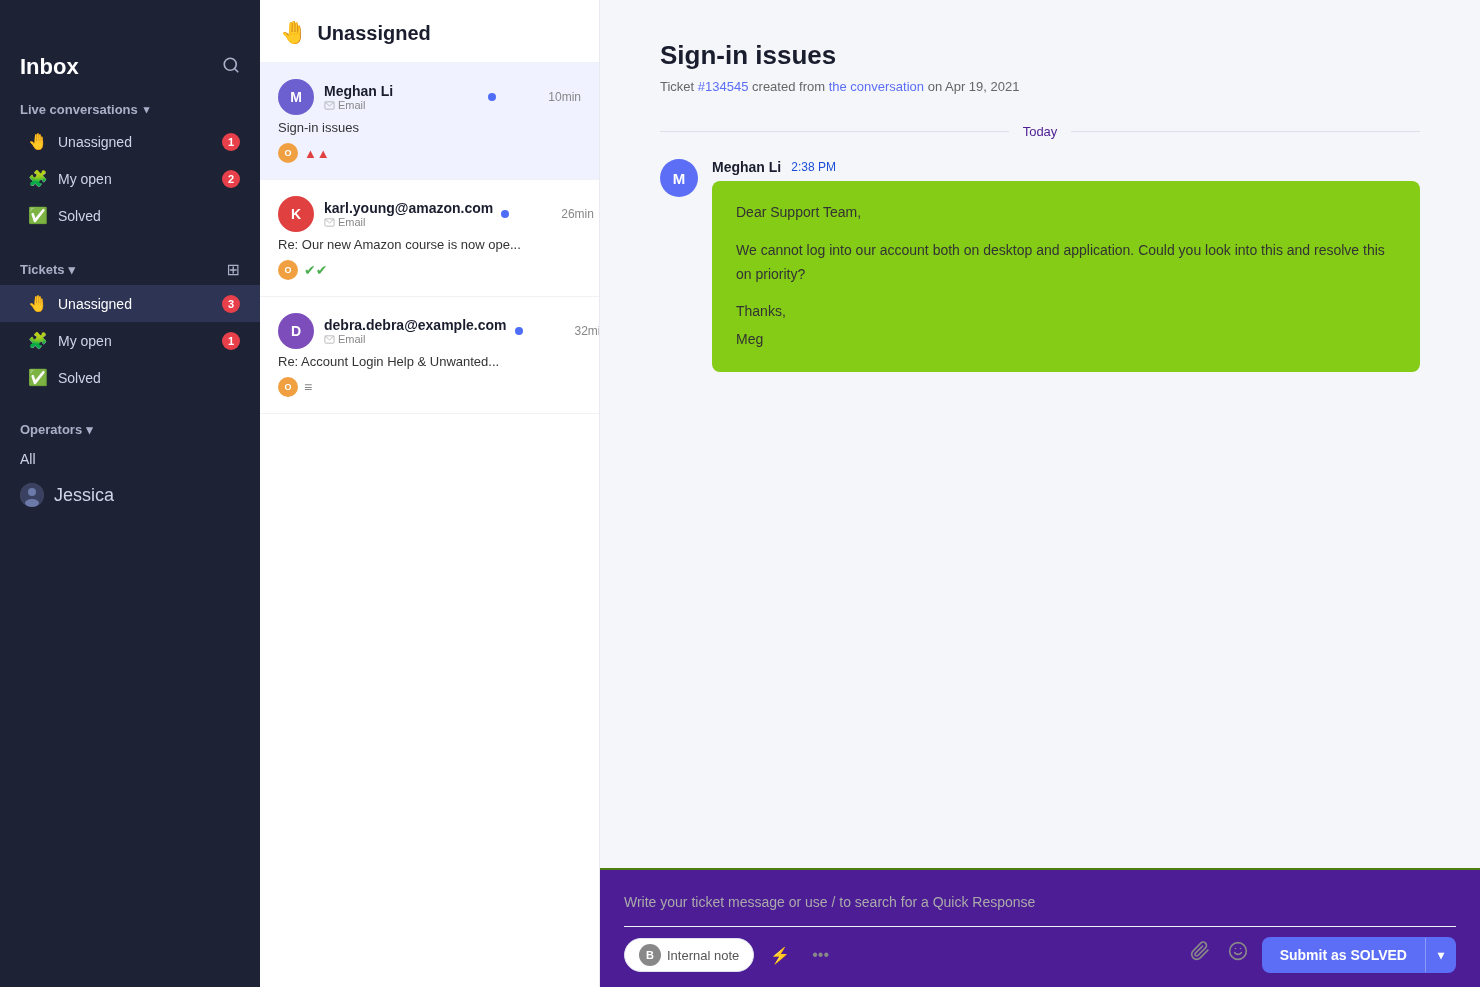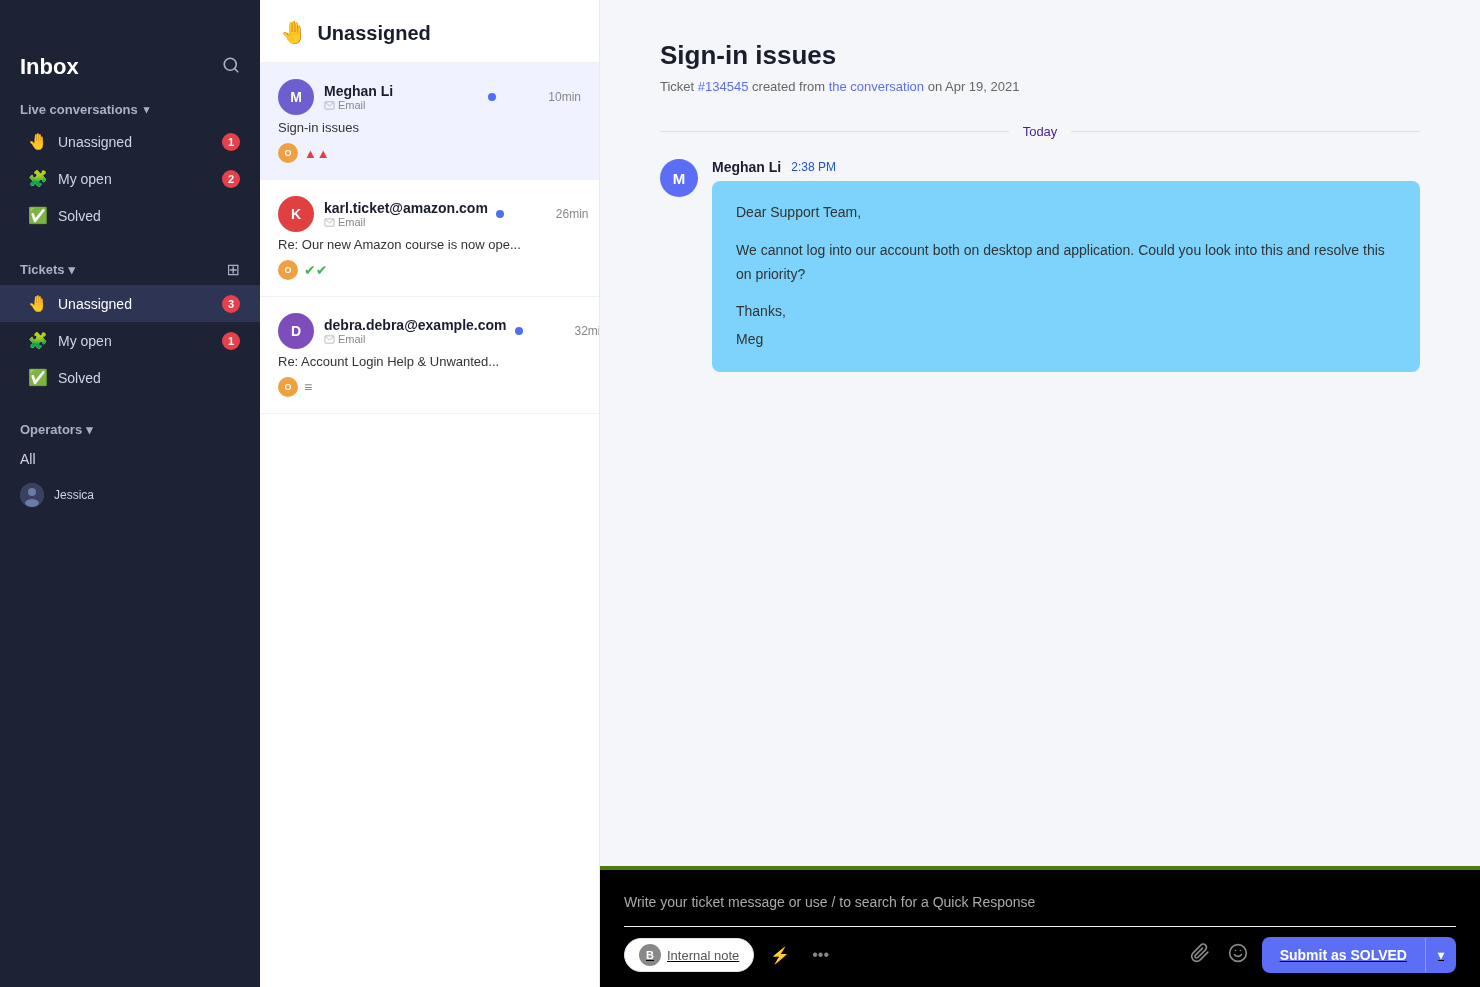--- a/index.html
+++ b/index.html
@@ -171,29 +171,28 @@
       margin: 24px 0 20px 0;
     }
     .divider-line { flex: 1; height: 1px; background: #dde0ec; }
     .divider-label { font-size: 13px; color: #4c1d95; font-weight: 500; }
     .message-block { display: flex; gap: 14px; align-items: flex-start; margin-bottom: 10px; }
     .msg-avatar { width: 38px; height: 38px; border-radius: 50%; background: #5b6ef5; display: flex; align-items: center; justify-content: center; font-size: 15px; font-weight: 700; color: #fff; flex-shrink: 0; }
     .msg-content { flex: 1; }
     .msg-header { display: flex; align-items: center; gap: 10px; margin-bottom: 6px; }
     .msg-sender { font-size: 14px; font-weight: 700; color: #1a1d2e; }
     .msg-time { font-size: 12px; color: #1d4ed8; }
-    .msg-body { font-size: 14px; color: #333; line-height: 1.7; background: #7dd3fc; border-radius: 8px; padding: 20px 24px; }
+    .msg-body { font-size: 14px; color: #333; line-height: 1.7; background: #84cc16; border-radius: 8px; padding: 20px 24px; }
 
     
     .composer {
-      background: #000000;
-      border-top: 4px solid #4d7c0f;
+      background: #4c1d95;
+      border-top: 2px solid #4d7c0f;
       padding: 16px 24px 0 24px;
       flex-shrink: 0;
-      text-decoration: underline;
     }
     .composer-placeholder { font-size: 14px; color: #aaa; padding: 8px 0 16px 0; }
     .composer-toolbar {
       display: flex;
       align-items: center;
       justify-content: space-between;
       padding: 10px 0 14px 0;
       border-top: 1px solid #f0f1f5;
     }
     .composer-left { display: flex; align-items: center; gap: 10px; }
@@ -208,21 +207,21 @@
       padding: 5px 14px; font-size: 13px; color: #555; cursor: pointer; background: #fff;
     }
     .composer-note-icon { width: 22px; height: 22px; border-radius: 50%; background: #888; display: flex; align-items: center; justify-content: center; color: #fff; font-size: 11px; font-weight: 700; }
     .submit-btn {
       display: flex; align-items: center; background: #5b6ef5; color: #fff;
       border: none; border-radius: 8px; font-size: 14px; font-weight: 600;
       cursor: pointer; overflow: hidden;
     }
     .submit-btn-main { padding: 10px 18px; }
     .submit-btn-arrow { padding: 10px 12px; border-left: 1px solid rgba(255,255,255,0.3); font-size: 12px; }
-    .composer-right { display: flex; align-items: center; gap: 10px; }
+    .composer-right { display: flex; align-items: flex-start; gap: 10px; }
     .icon-btn { background: none; border: none; cursor: pointer; color: #888; font-size: 18px; padding: 4px; }
   </style>
 </head>
 <body>
 
 <aside class="sidebar">
   <div class="sidebar-header">
     <span class="sidebar-title">Inbox</span>
     <span class="sidebar-search-icon">
       <svg width="18" height="18" viewBox="0 0 24 24" fill="none" stroke="currentColor" stroke-width="2.2" stroke-linecap="round" stroke-linejoin="round">
@@ -289,21 +288,21 @@
     <span style="font-size:14px; color:#d0d4e8;">All</span>
   </div>
   <div class="op-item">
     <div class="op-avatar">
       <svg width="24" height="24" viewBox="0 0 24 24" fill="none">
           <circle cx="12" cy="12" r="12" fill="#3a4060"></circle>
           <circle cx="12" cy="9" r="4" fill="#6c7aaa"></circle>
           <ellipse cx="12" cy="20" rx="7" ry="4" fill="#6c7aaa"></ellipse>
         </svg>
     </div>
-    <span style="font-size:12px; color:#d0d4e8;">Jessica</span>
+    <span style="font-size:18px; color:#d0d4e8;">Jessica</span>
   </div>
 </aside>
 
 <div class="conv-list">
   <div class="conv-list-header">
     <span style="font-size:22px;">🤚</span>
     <span class="conv-list-title">Unassigned</span>
   </div>
   <div class="conv-items">
 
@@ -332,21 +331,21 @@
         <div class="tag-avatar" style="background:#f0a040;">O</div>
         <span class="tag-icon" style="color:#e04040; font-size:13px;">▲▲</span>
       </div>
     </div>
 
     <div class="conv-item">
       <div class="conv-item-top">
         <div class="conv-item-left">
           <div class="conv-avatar" style="background:#e04040;">K</div>
           <div>
-            <div class="conv-sender">karl.ticket@amazon.com</div>
+            <div class="conv-sender">karl.young@amazon.com</div>
             <div class="conv-channel">
               <svg width="11" height="11" viewBox="0 0 24 24" fill="none" stroke="currentColor" stroke-width="2" style="opacity:0.6">
                   <rect x="2" y="4" width="20" height="16" rx="2"></rect>
                   <polyline points="2,4 12,13 22,4"></polyline>
                 </svg>
               <span>Email</span>
             </div>
           </div>
         </div>
         <div class="conv-time-wrap">

